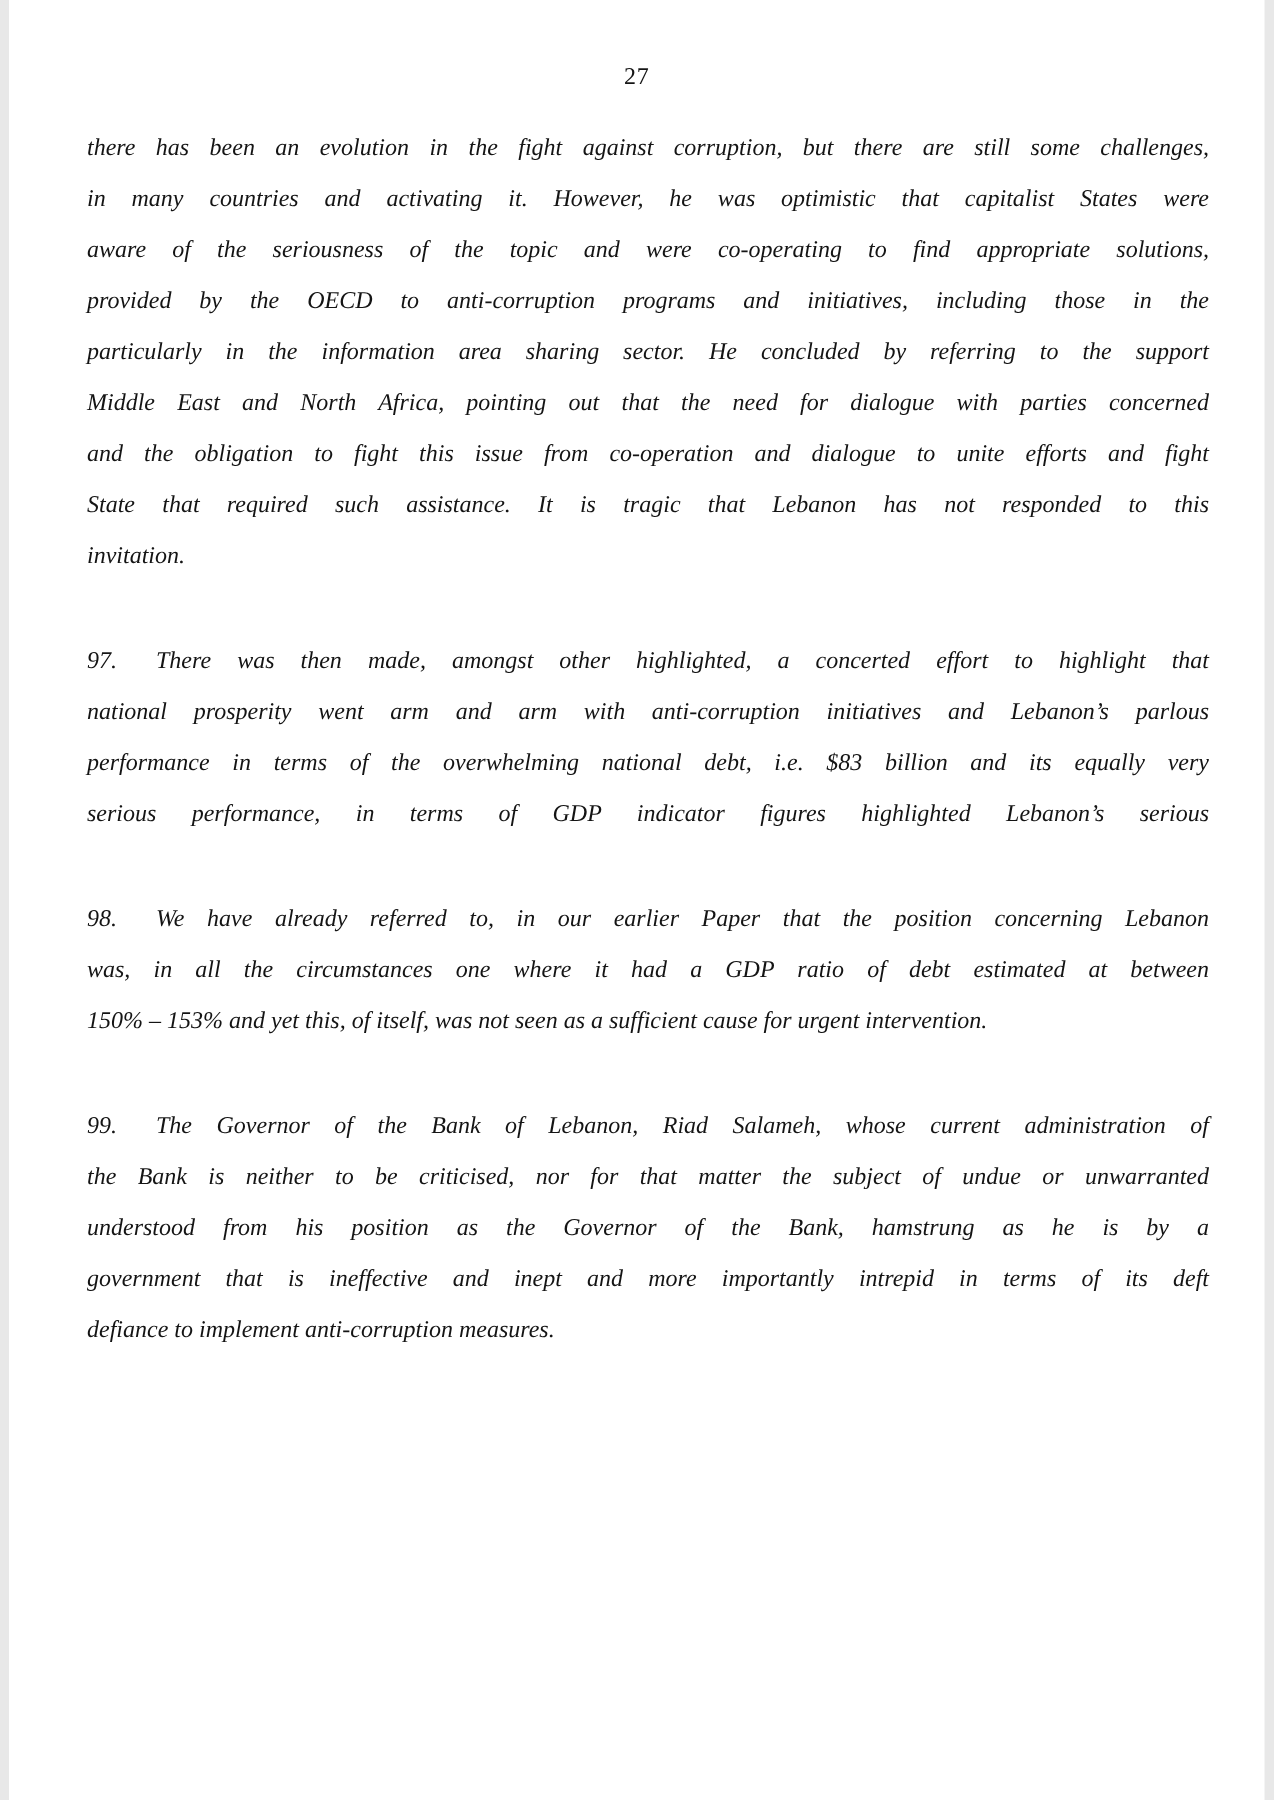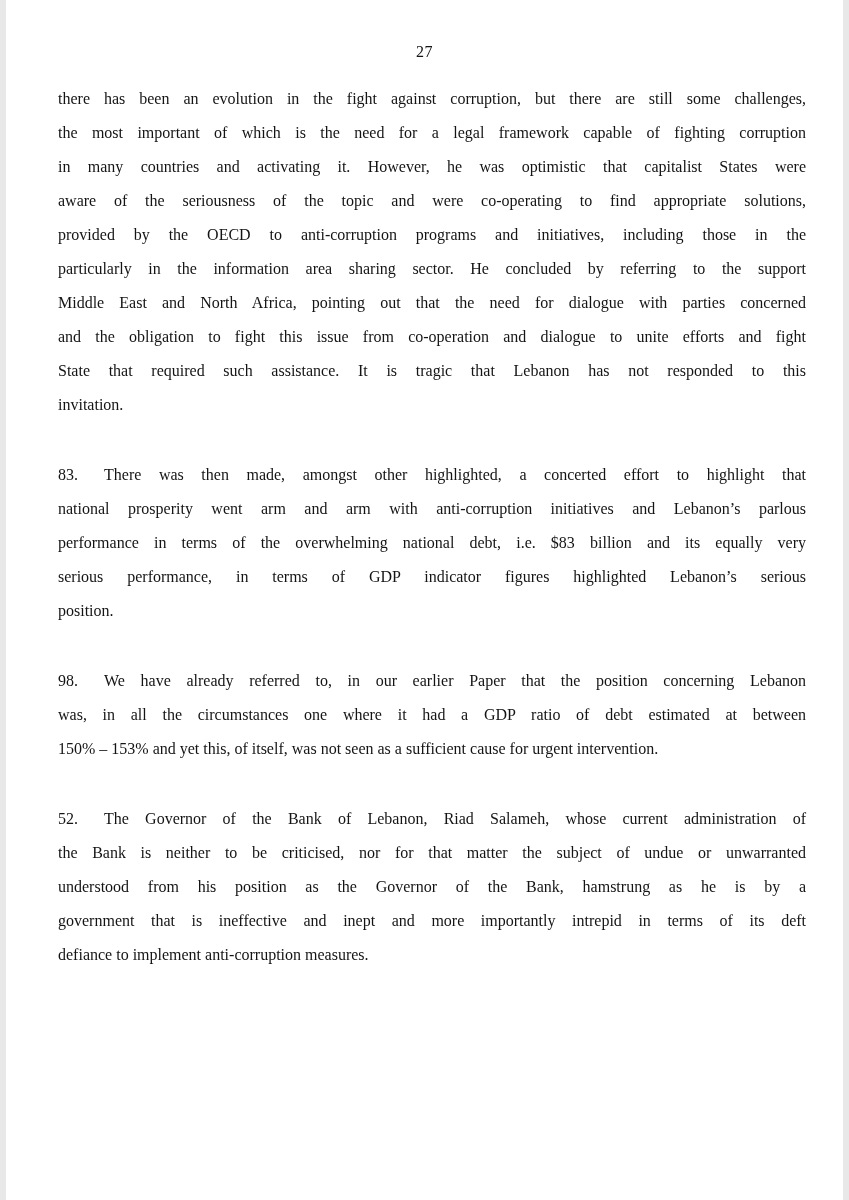--- a/index.html
+++ b/index.html
@@ -29,20 +29,21 @@
   }
   .content {
     position: absolute;
     top: 82px;
     left: 52px;
     width: 748px;
   }
   .paragraph {
     margin: 0;
     padding: 0;
+    font-style: italic;
   }
   .paragraph + .paragraph {
     margin-top: 36px;
   }
   .line {
     display: block;
     line-height: 34px;
     text-align: justify;
     white-space: normal;
   }
@@ -58,43 +59,41 @@
   }
 </style>
 </head>
 <body>
 
 <div class="page">
   <div class="page-number">27</div>
   <div class="content">
       <p class="paragraph">
         <span class="line just">there has been an evolution in the fight against corruption, but there are still some challenges,</span>
-        <span class="line just">the most important of which is the need for a legal framework capable of fighting corruption</span>
         <span class="line just">in many countries and activating it.  However, he was optimistic that capitalist States were</span>
         <span class="line just">aware of the seriousness of the topic and were co-operating to find appropriate solutions,</span>
         <span class="line just">provided by the OECD to anti-corruption programs and initiatives, including those in the</span>
         <span class="line just">particularly in the information area sharing sector.  He concluded by referring to the support</span>
         <span class="line just">Middle East and North Africa, pointing out that the need for dialogue with parties concerned</span>
         <span class="line just">and the obligation to fight this issue from co-operation and dialogue to unite efforts and fight</span>
         <span class="line just">State that required such assistance.  It is tragic that Lebanon has not responded to this</span>
         <span class="line last">invitation.</span>
       </p>
       <p class="paragraph">
-        <span class="line just"><span class="para-num">83.</span><span>There was then made, amongst other highlighted, a concerted effort to highlight that</span></span>
+        <span class="line just"><span class="para-num">97.</span><span>There was then made, amongst other highlighted, a concerted effort to highlight that</span></span>
         <span class="line just">national prosperity went arm and arm with anti-corruption initiatives and Lebanon’s parlous</span>
         <span class="line just">performance in terms of the overwhelming national debt, i.e. $83 billion and its equally very</span>
         <span class="line just">serious performance, in terms of GDP indicator figures highlighted Lebanon’s serious</span>
-        <span class="line last">position.</span>
       </p>
       <p class="paragraph">
         <span class="line just"><span class="para-num">98.</span><span>We have already referred to, in our earlier Paper that the position concerning Lebanon</span></span>
         <span class="line just">was, in all the circumstances one where it had a GDP ratio of debt estimated at between</span>
         <span class="line last">150% – 153% and yet this, of itself, was not seen as a sufficient cause for urgent intervention.</span>
       </p>
       <p class="paragraph">
-        <span class="line just"><span class="para-num">52.</span><span>The Governor of the Bank of Lebanon, Riad Salameh, whose current administration of</span></span>
+        <span class="line just"><span class="para-num">99.</span><span>The Governor of the Bank of Lebanon, Riad Salameh, whose current administration of</span></span>
         <span class="line just">the Bank is neither to be criticised, nor for that matter the subject of undue or unwarranted</span>
         <span class="line just">understood from his position as the Governor of  the Bank, hamstrung as he is by a</span>
         <span class="line just">government that is ineffective and inept and more importantly intrepid in terms of its deft</span>
         <span class="line last">defiance to implement anti-corruption measures.</span>
       </p>
     </div>
 </div>
 
 </body></html>

